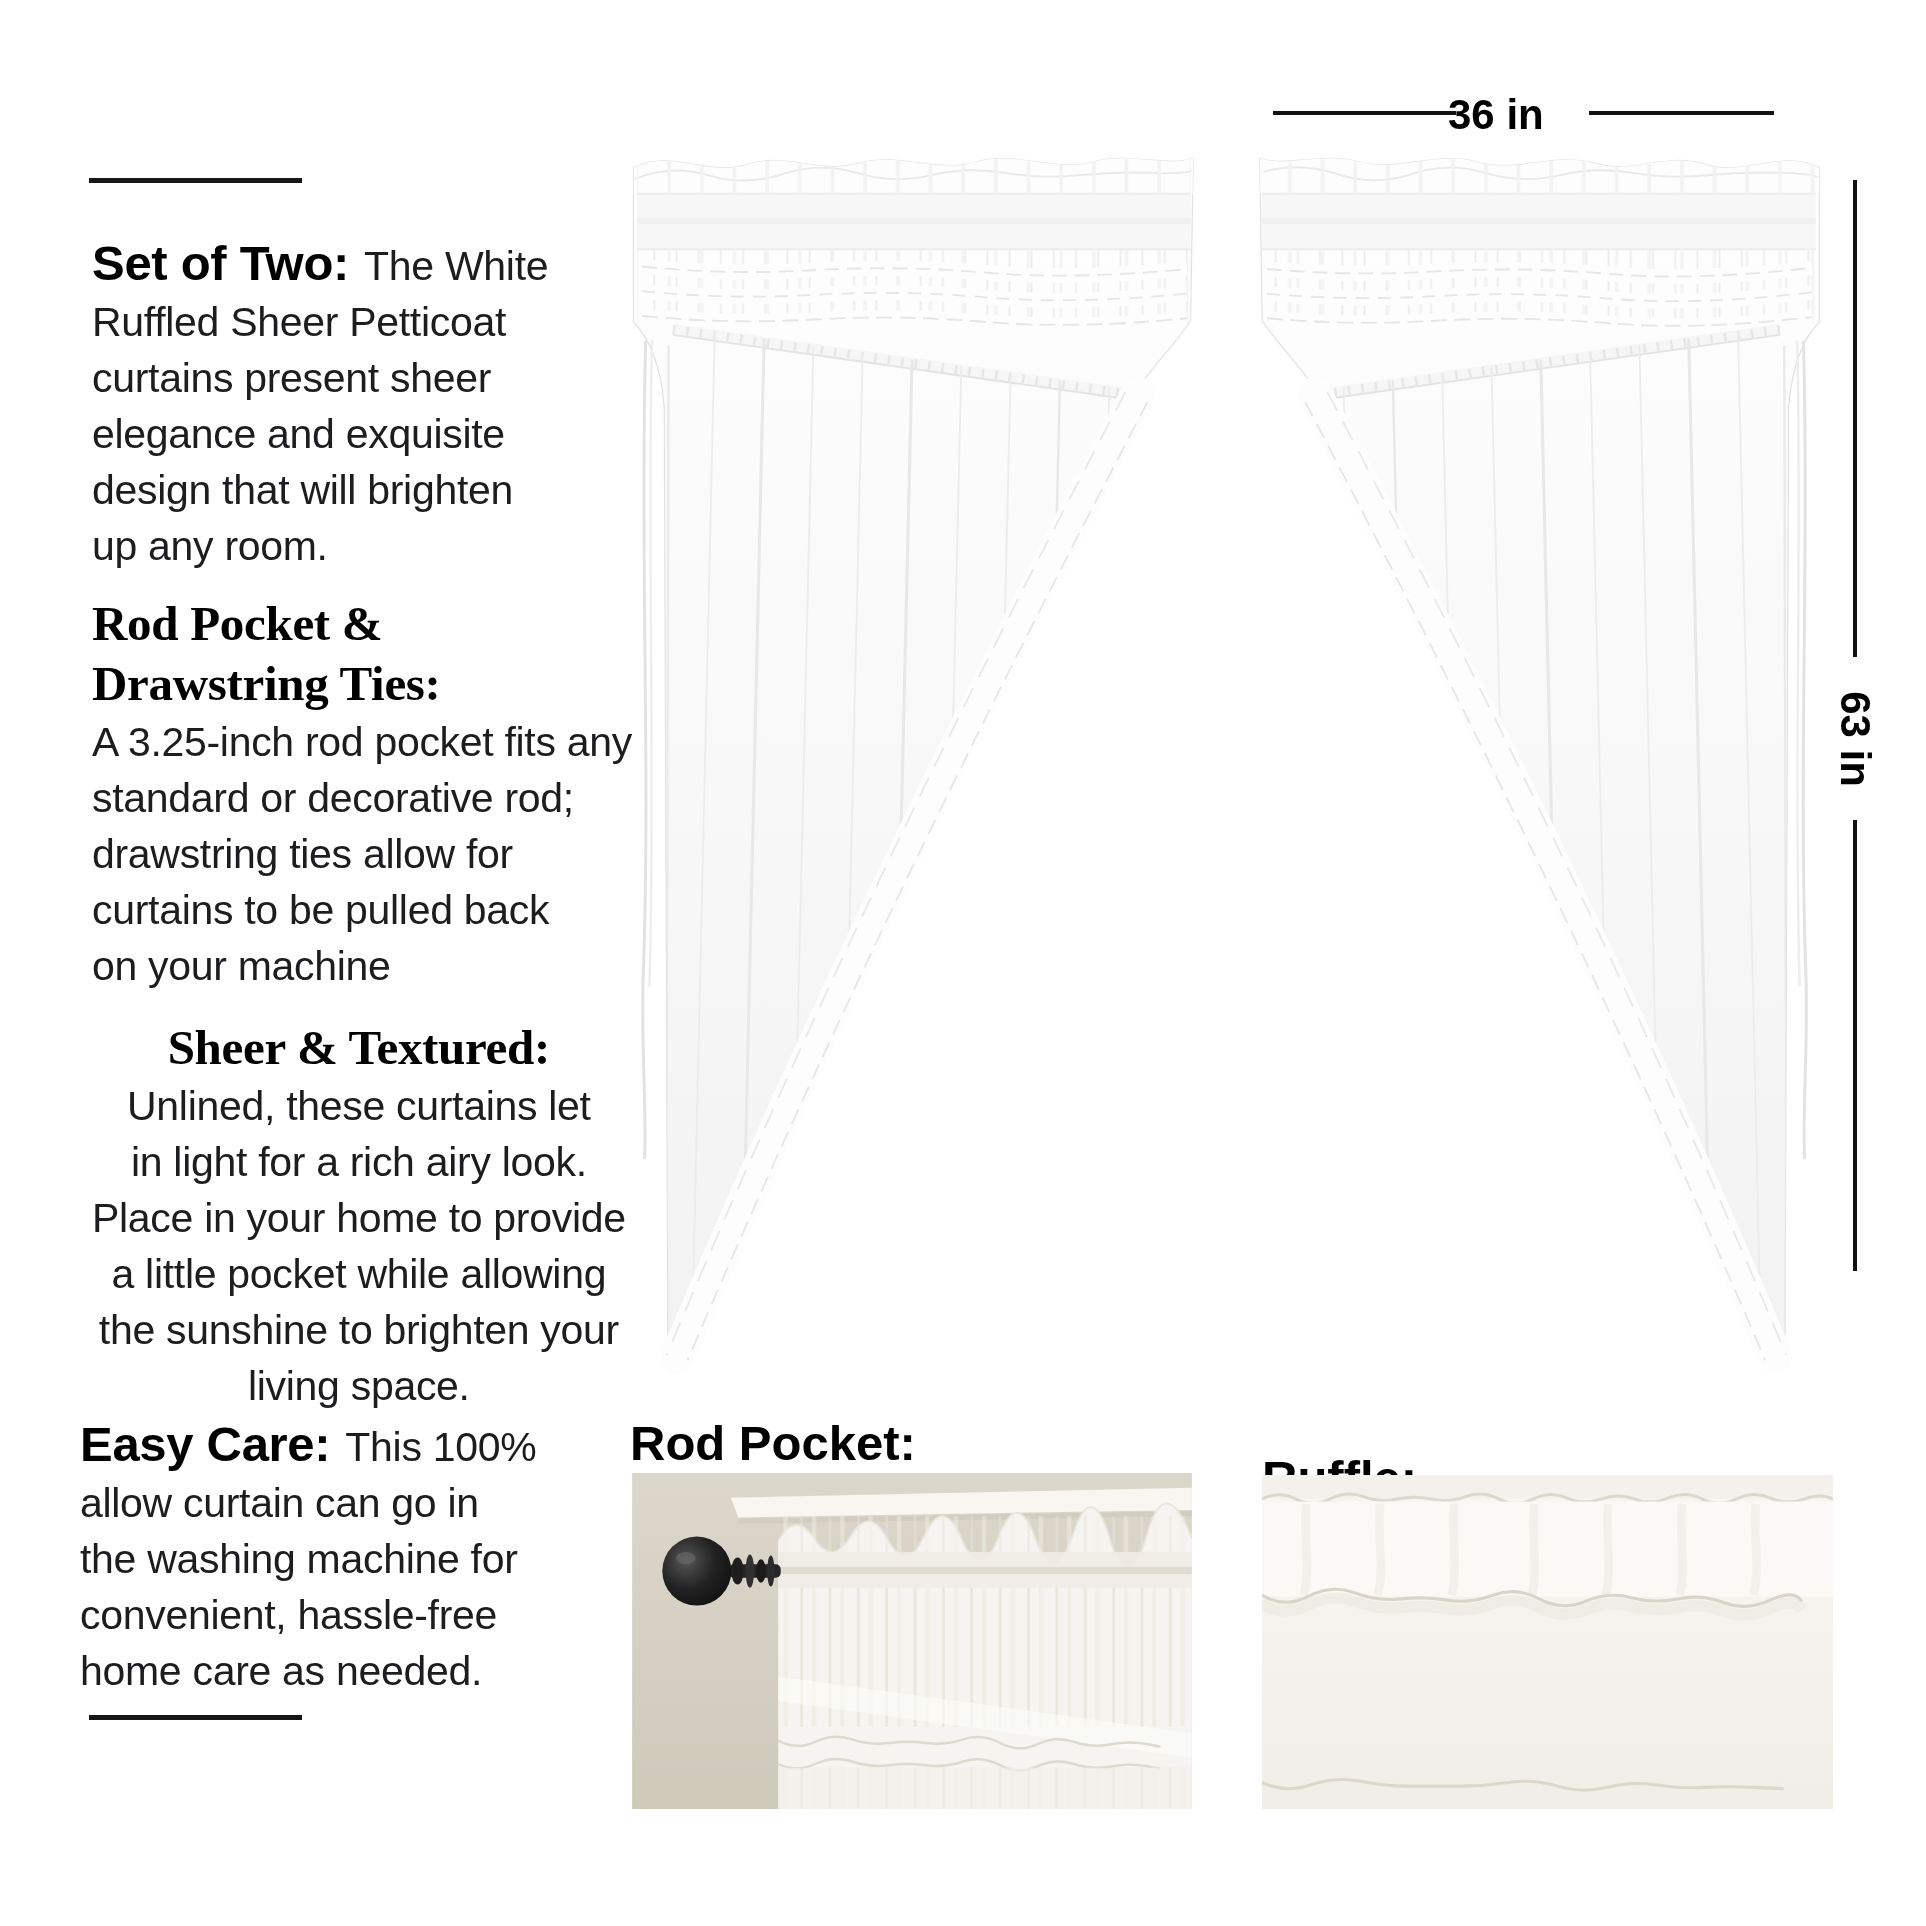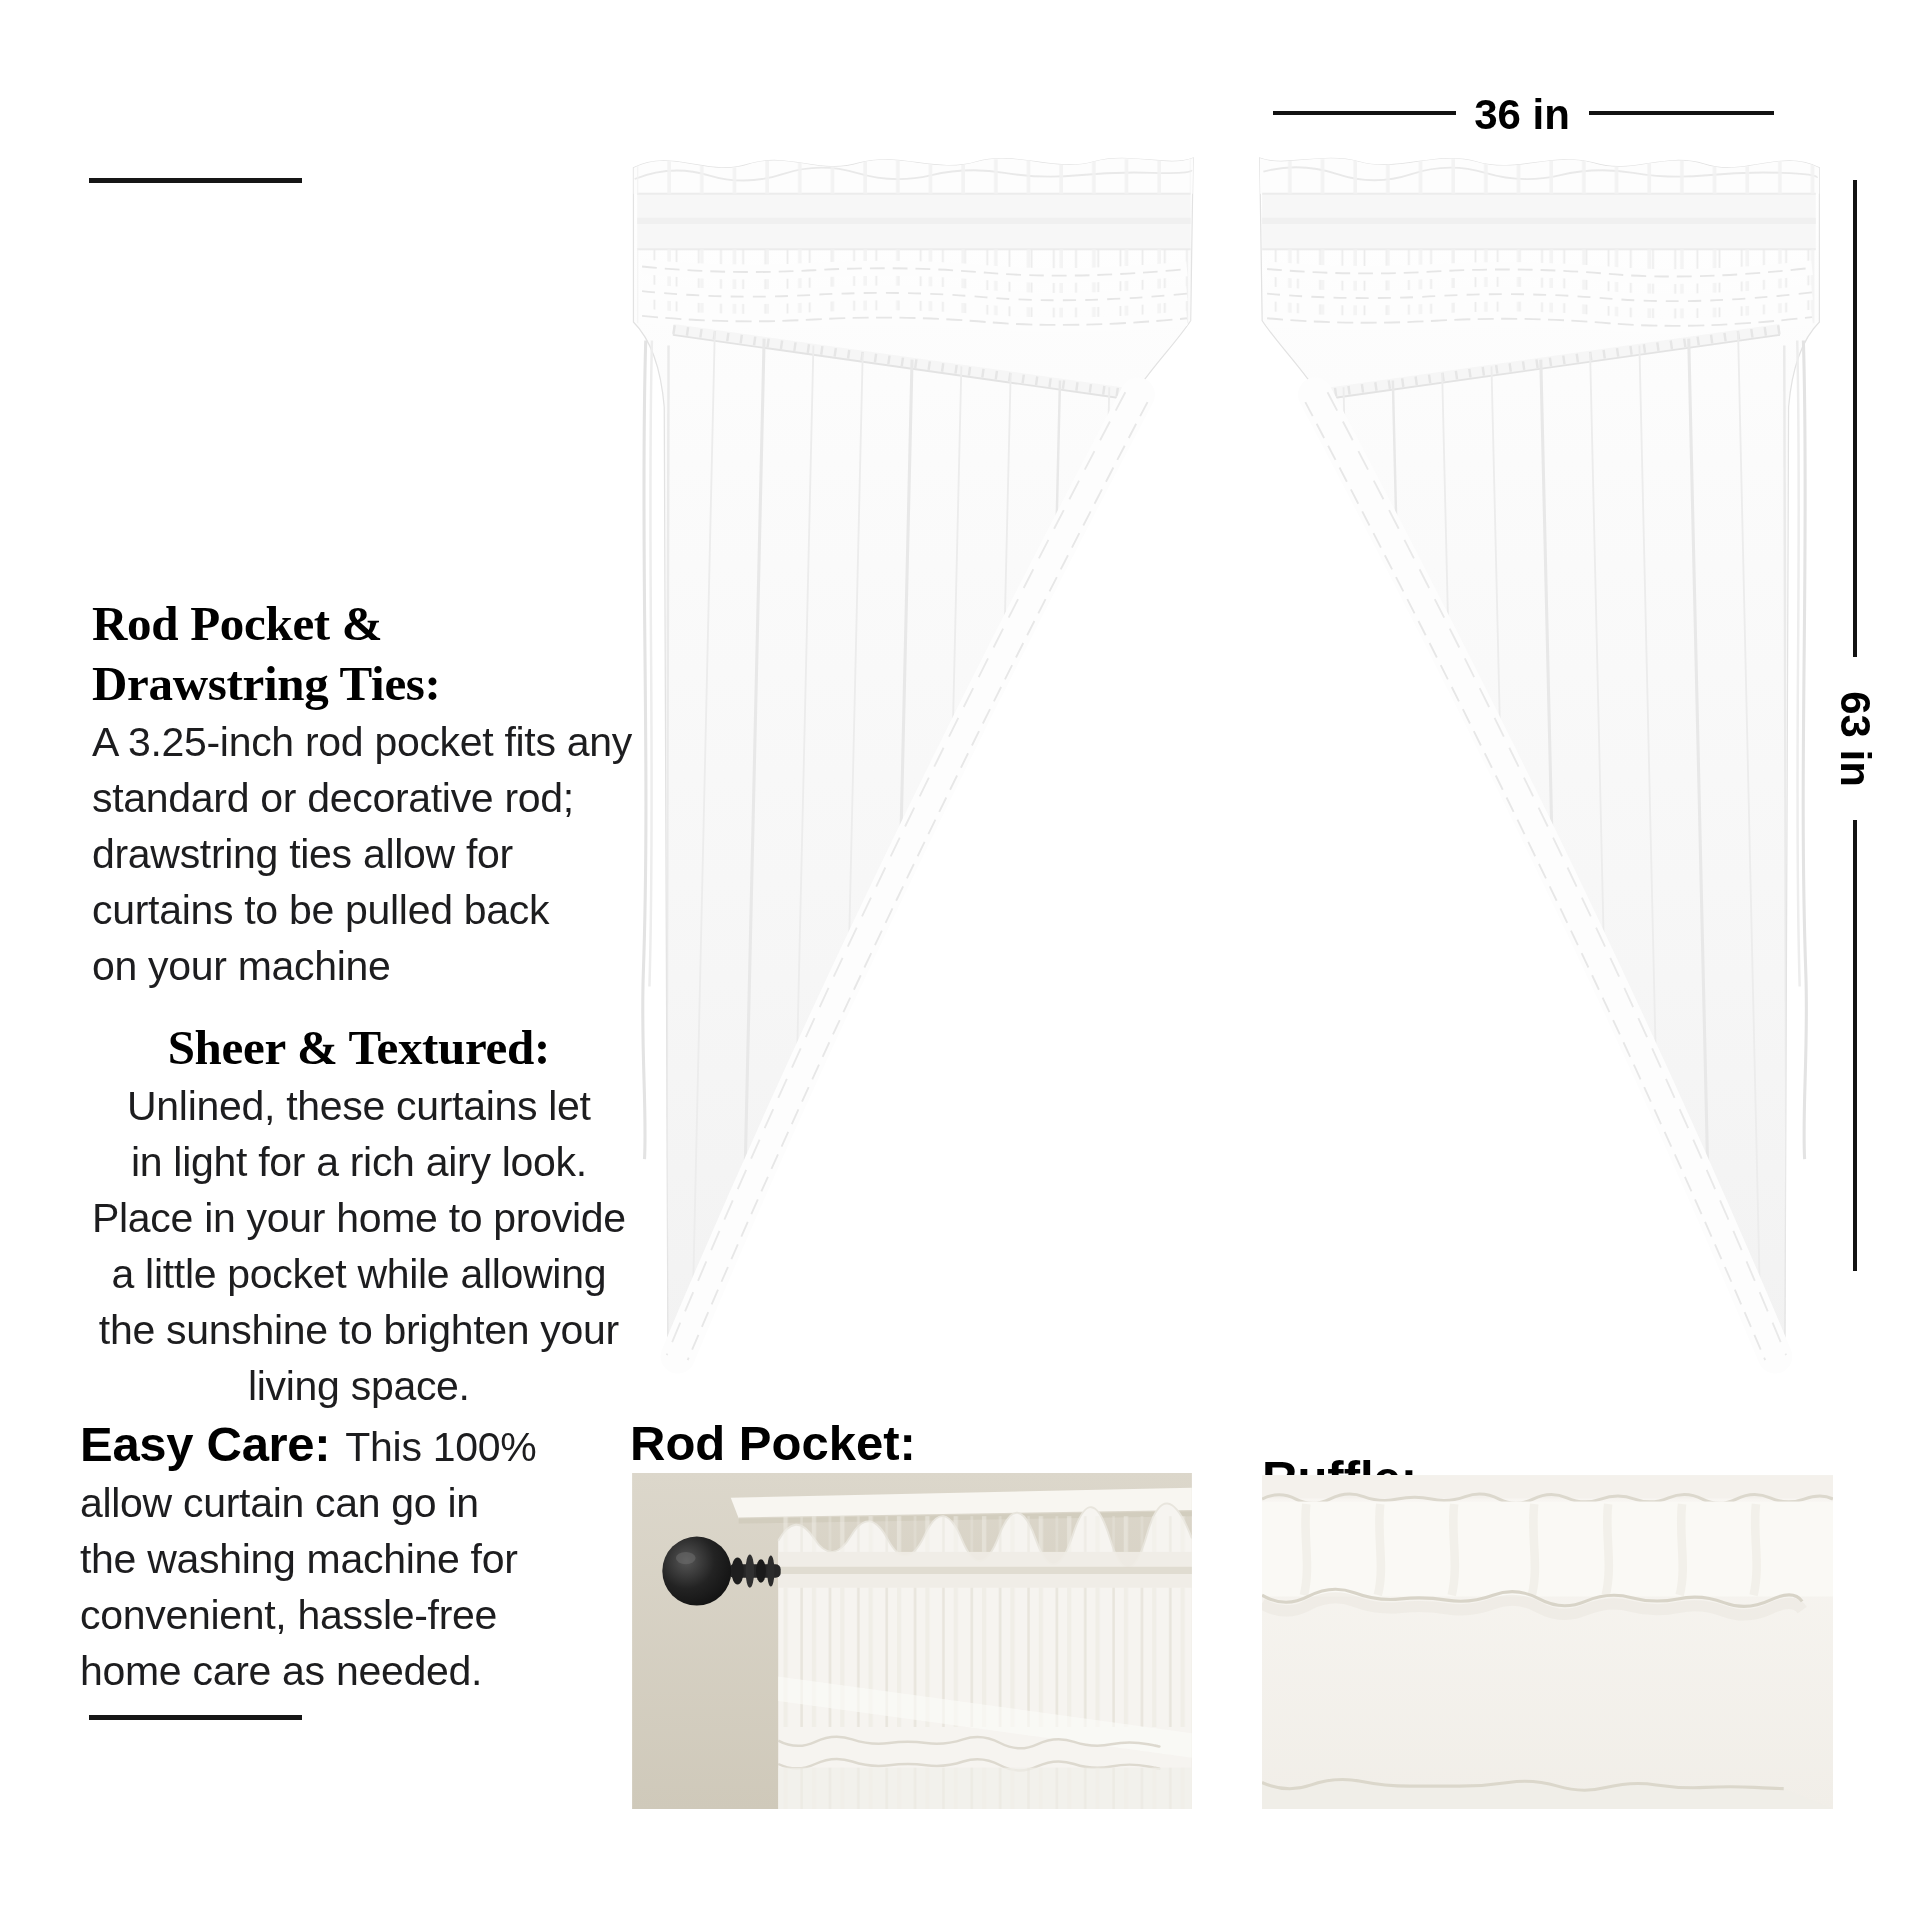--- a/index.html
+++ b/index.html
@@ -8,37 +8,45 @@
     font-family:"Liberation Sans",sans-serif;color:#1d1d1f;
   }
   .rule{position:absolute;background:#161616;height:5px;width:213px;left:89px;}
   .rule-top{top:178px;}
   .rule-bottom{top:1715px;}
   .sect{position:absolute;white-space:nowrap;}
   .ln{line-height:56px;font-size:41px;letter-spacing:-0.3px;}
   .ln.hl{line-height:60px;font-size:49px;font-weight:700;color:#000;letter-spacing:-0.3px;font-family:Liberation Serif, serif;}
   .hd{font-size:49px;font-weight:700;color:#000;margin-right:15px;}
   .dim-line{position:absolute;background:#121212;}
-  .dim-label{position:absolute;font-size:42px;font-weight:700;color:#000;text-align:center;}
+  .dim-label{position:absolute;font-size:42px;font-weight:700;color:#000;}
   .dim-label-v{
     position:absolute;left:1793px;top:677px;width:123px;height:123px;
     display:flex;align-items:center;justify-content:center;
   }
   .dim-label-v span{transform:rotate(90deg);font-size:42px;font-weight:700;color:#000;white-space:nowrap;}
   .detail-label{position:absolute;font-size:49px;font-weight:700;color:#000;}
   svg{position:absolute;display:block;}
 </style>
 </head>
 <body>
 
 <div class="canvas">
 
   <div class="rule rule-top"></div>
   <div class="rule rule-bottom"></div>
 
+  <div class="sect" style="left:92px;top:235px;">
+    <div class="ln"><span class="hd">Set of Two:</span><span>The White</span></div>
+    <div class="ln">Ruffled Sheer Petticoat</div>
+    <div class="ln">curtains present sheer</div>
+    <div class="ln">elegance and exquisite</div>
+    <div class="ln">design that will brighten</div>
+    <div class="ln">up any room.</div>
+  </div>
 
   <div class="sect" style="left:92px;top:594px;">
     <div class="ln hl">Rod Pocket &amp;</div>
     <div class="ln hl">Drawstring Ties:</div>
     <div class="ln">A 3.25-inch rod pocket fits any</div>
     <div class="ln">standard or decorative rod;</div>
     <div class="ln">drawstring ties allow for</div>
     <div class="ln">curtains to be pulled back</div>
     <div class="ln">on your machine</div>
   </div>

